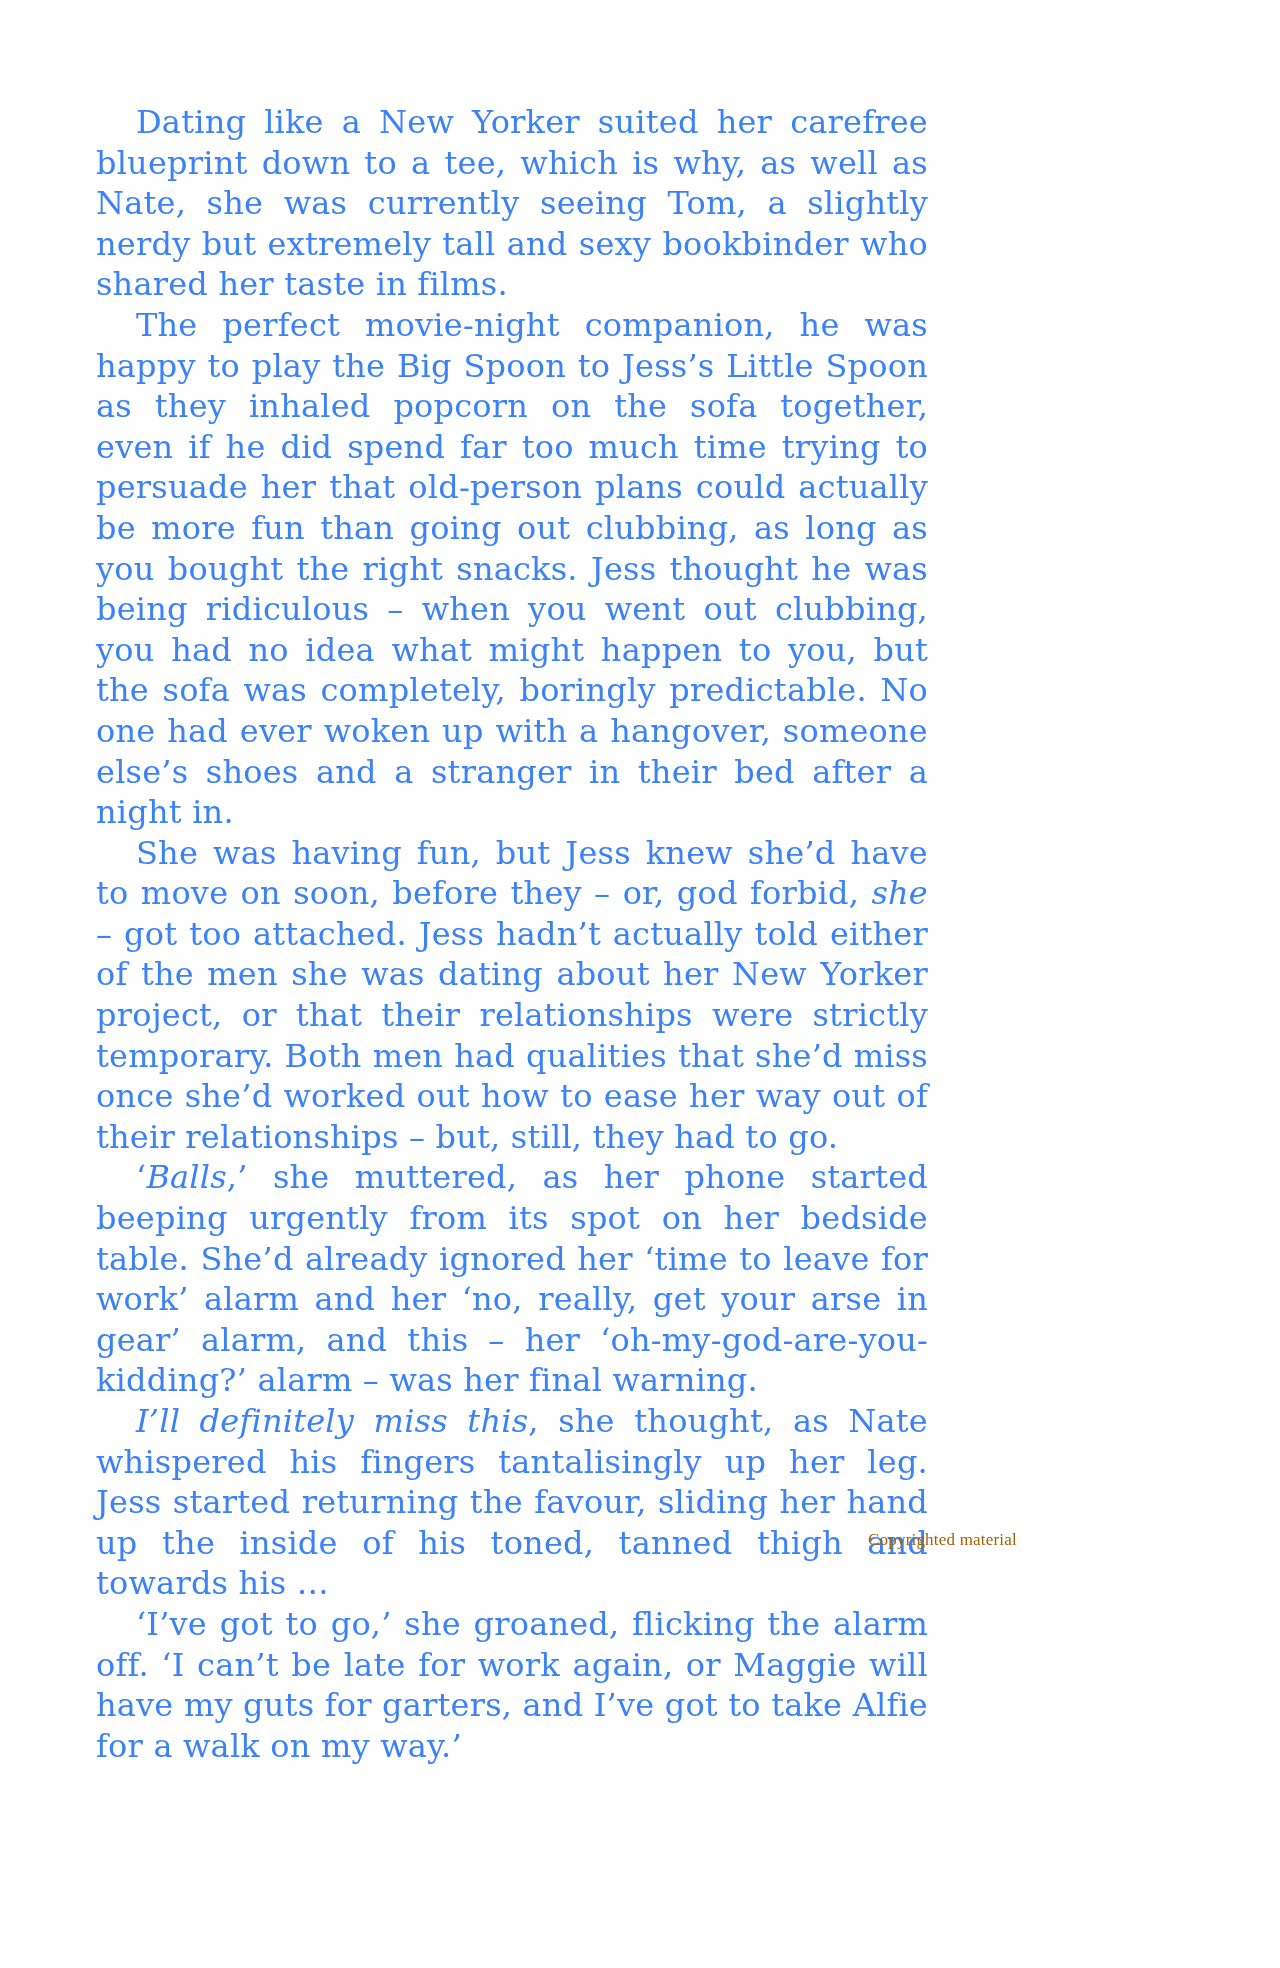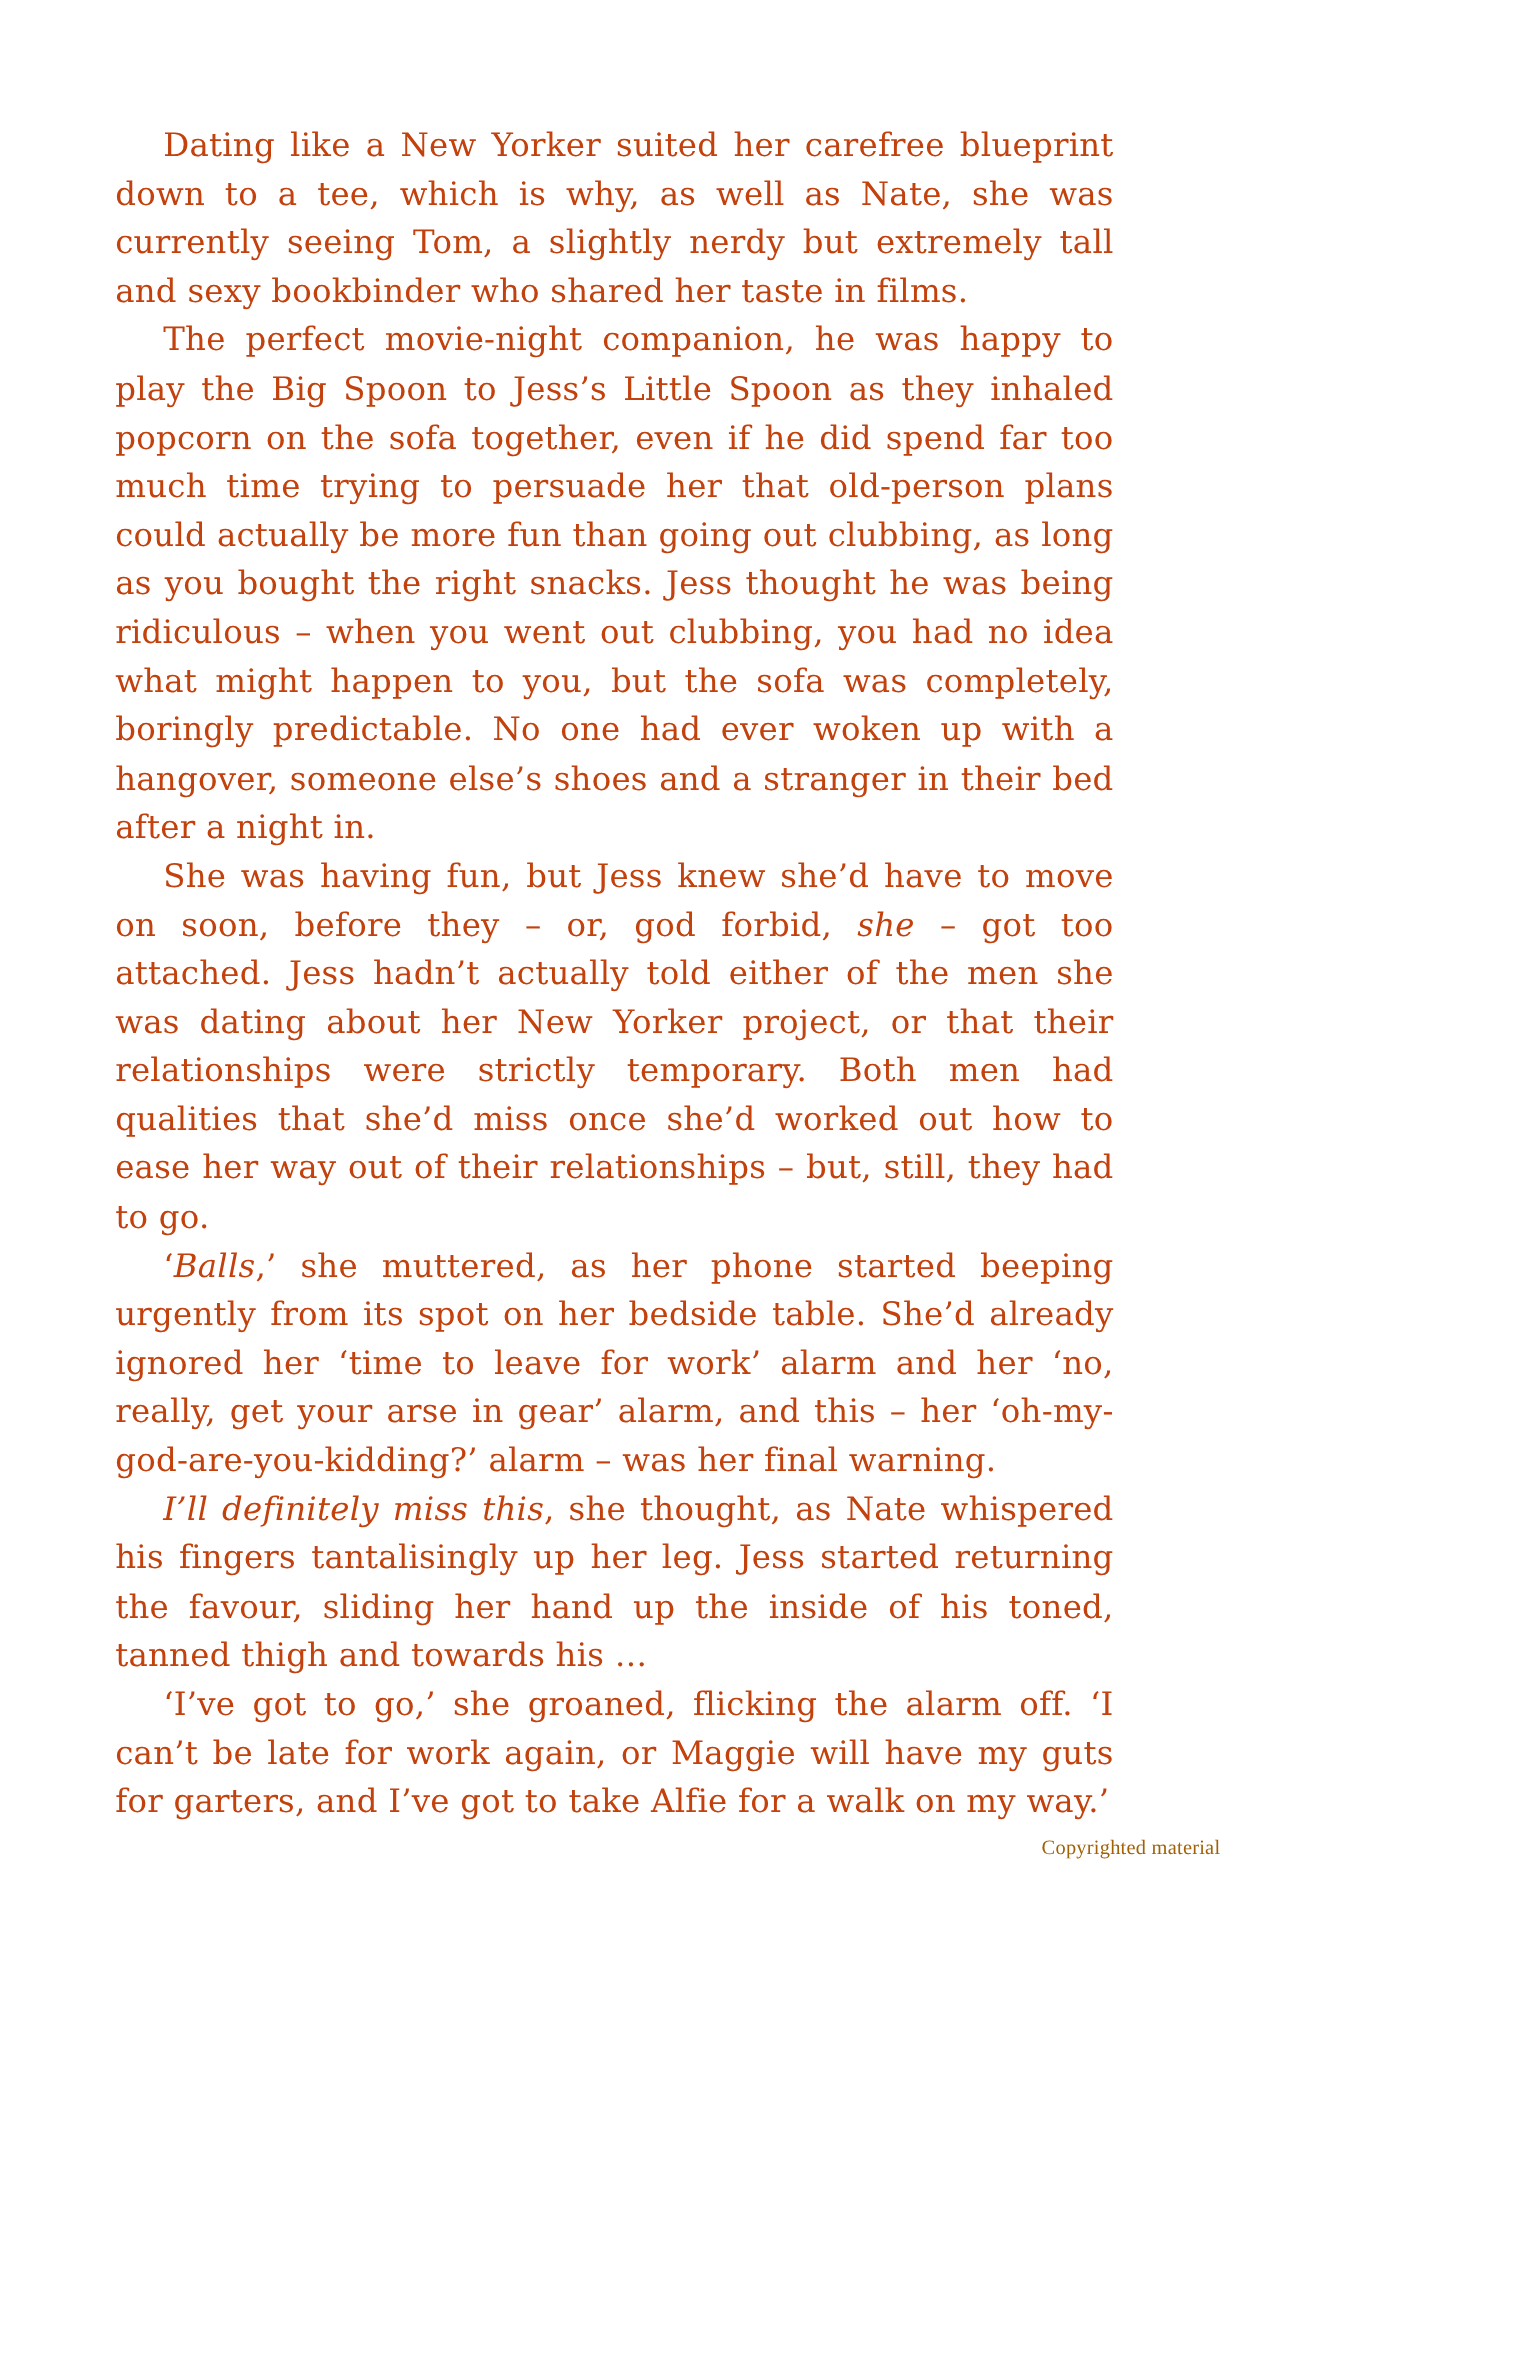--- a/index.html
+++ b/index.html
@@ -17,22 +17,22 @@
   .page {
     position: absolute;
     inset: 0;
     background: #ffffff;
   }
   .text-block {
     position: absolute;
     top: 102px;
     left: 96px;
     width: 832px;
-    color: #c2410c;
-    font-size: 27px;
+    color: #3b82f6;
+    font-size: 32px;
     line-height: 40.6px;
     text-align: justify;
     letter-spacing: 0.2px;
   }
   .text-block p {
     margin: 0;
     padding: 0;
     text-indent: 40px;
   }
   .text-block em {

